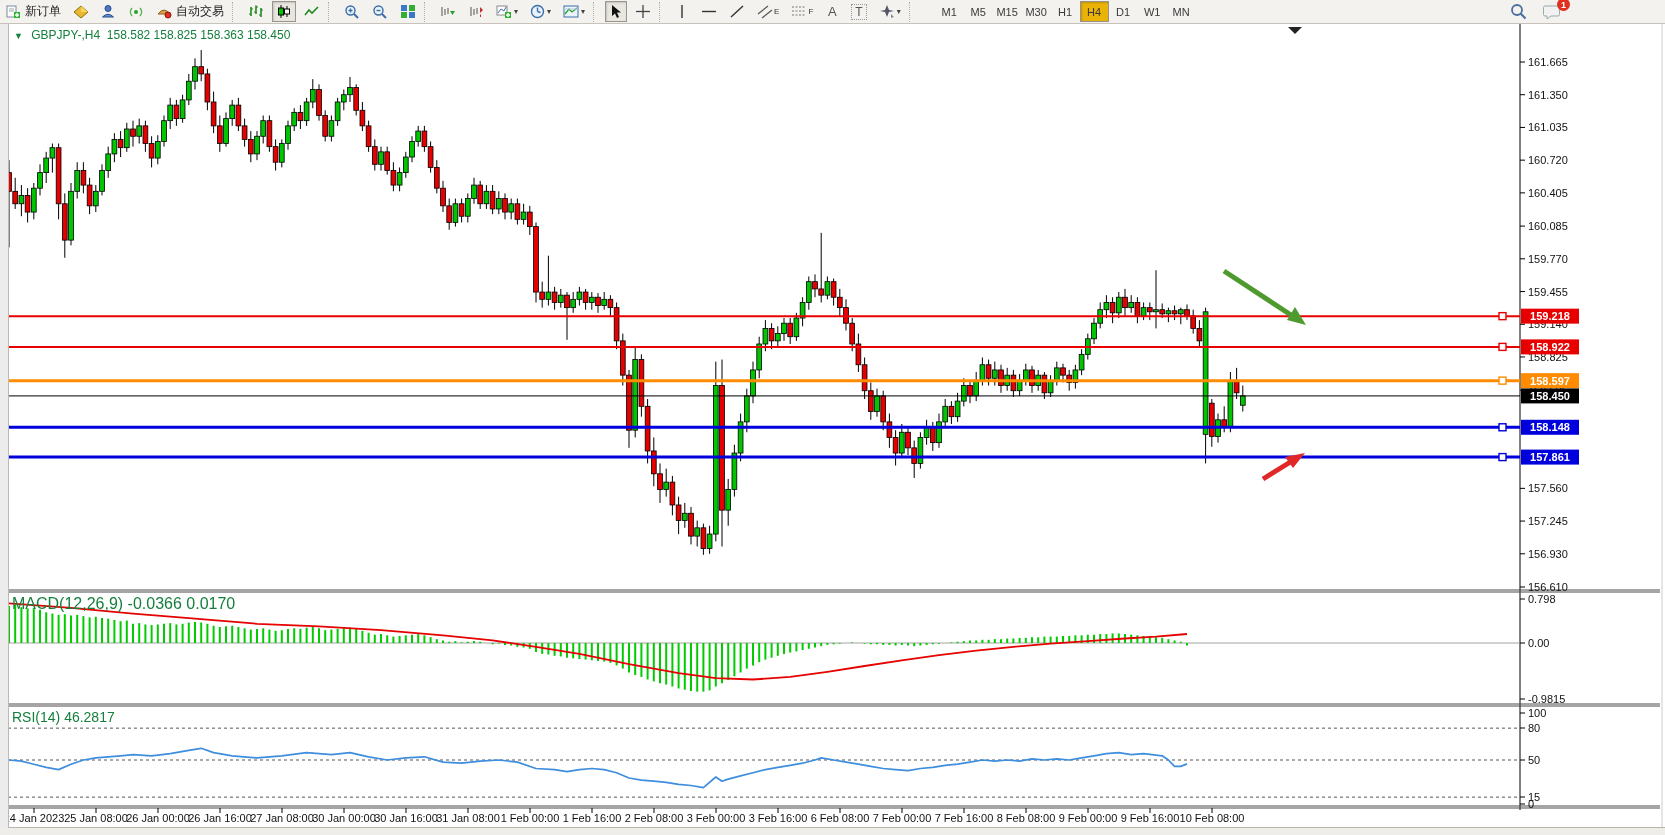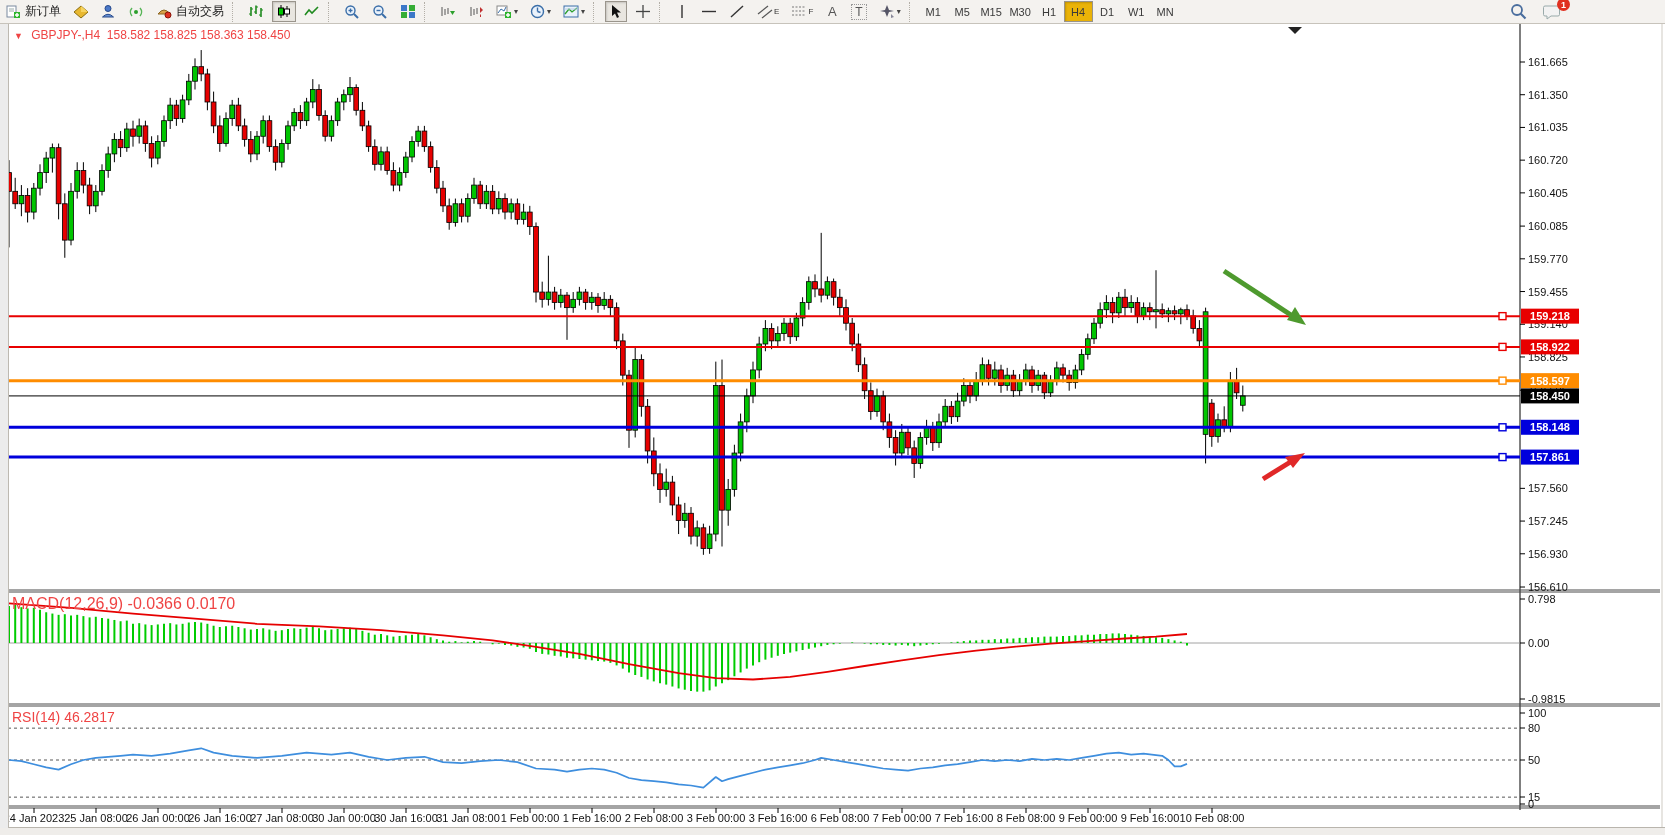--- a/index.html
+++ b/index.html
@@ -14,21 +14,21 @@
   .tbtn .lbl{margin-left:4px;white-space:nowrap;}
   .sep{width:7px;height:20px;margin:0 2px;border-left:1px dotted #b3afa7;}
   .caret{font-size:8px;color:#444;margin-left:2px;}
   .tf{width:27px;height:19px;display:flex;align-items:center;justify-content:center;
      font-size:11px;color:#3a3a3a;border:1px solid transparent;margin:0;}
   .tf.active{border:1px solid #98938a;background:#eab308;box-shadow:inset 1px 1px 2px rgba(0,0,0,.18);}
   #tb-right{margin-left:auto;display:flex;align-items:center;padding-right:98px;}
   .badge{position:absolute;top:-4px;right:-6px;width:13px;height:13px;border-radius:50%;
      background:#e03020;color:#fff;font-size:9px;font-weight:bold;display:flex;align-items:center;justify-content:center;}
   
-  .overlay-label{position:absolute;z-index:6;font-size:12px;color:#ef4444;white-space:nowrap;pointer-events:none;}
+  .overlay-label{position:absolute;z-index:6;font-size:12px;color:#15803d;white-space:nowrap;pointer-events:none;}
   #chart-title{left:14px;top:28px;}
   #chart-title .tri{font-size:9px;margin-right:5px;}
   #macd-label{left:12px;top:595px;font-size:16px;}
   #rsi-label{left:12px;top:709px;font-size:14px;}
   svg text{font-family:"Liberation Sans",sans-serif;}
   #chart-svg{position:absolute;left:0;top:0;z-index:1;}
   #frame-left{position:absolute;left:0;top:23px;width:8px;height:812px;background:#ececec;border-right:1px solid #bdb9b1;z-index:5;}
   #frame-bottom{position:absolute;left:0;top:828px;width:1665px;height:7px;background:#efedea;z-index:5;}
 </style>
 </head>
@@ -229,21 +229,21 @@
       <span style="font-size:12px;color:#555;border:1px dotted #999;padding:0 3px;">T</span>
     </div>
     <div class="tbtn">
       <svg width="16" height="15" viewBox="0 0 16 15">
           <polygon points="8,1 10,6 15,7 10,8 8,13 6,8 1,7 6,6" fill="#556"></polygon>
           <polygon points="12,10 15,13 12,14" fill="#889"></polygon>
         </svg>
       <span class="caret">▾</span>
     </div>
     <div class="sep"></div>
-    <div id="tf-group" style="display:flex;">
+    <div id="tf-group" style="display:flex;margin-left:16px;">
         <div class="tf">M1</div>
         <div class="tf">M5</div>
         <div class="tf">M15</div>
         <div class="tf">M30</div>
         <div class="tf">H1</div>
         <div class="tf active">H4</div>
         <div class="tf">D1</div>
         <div class="tf">W1</div>
         <div class="tf">MN</div>
       </div>

